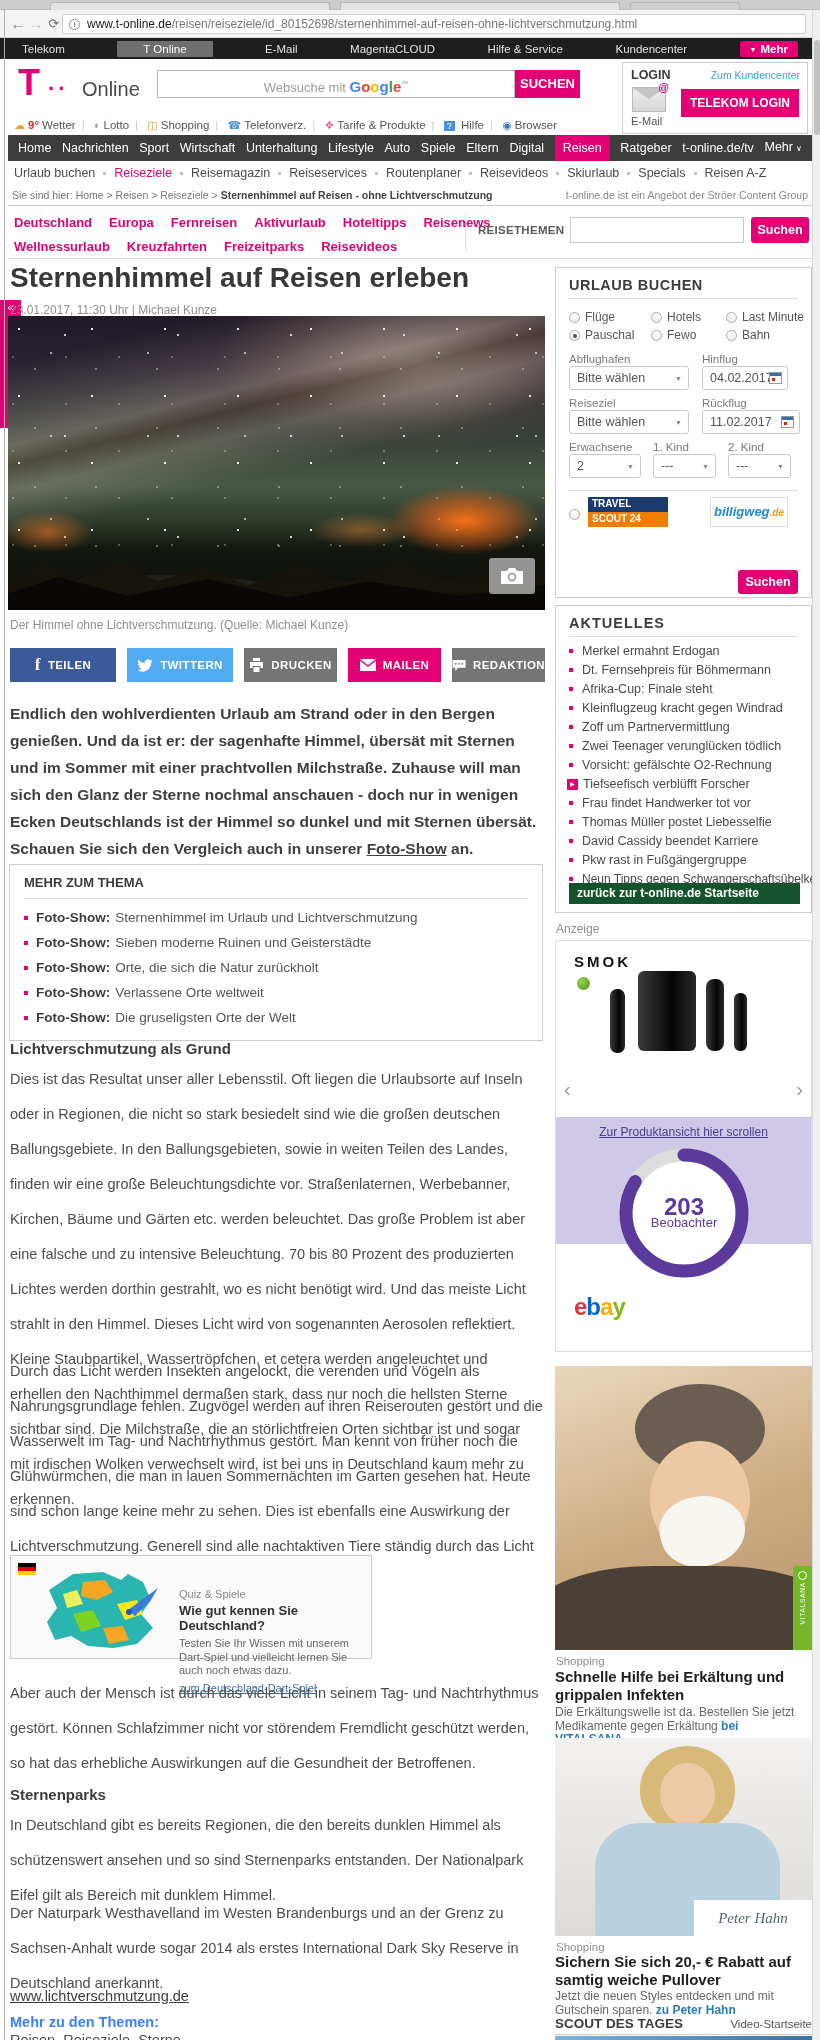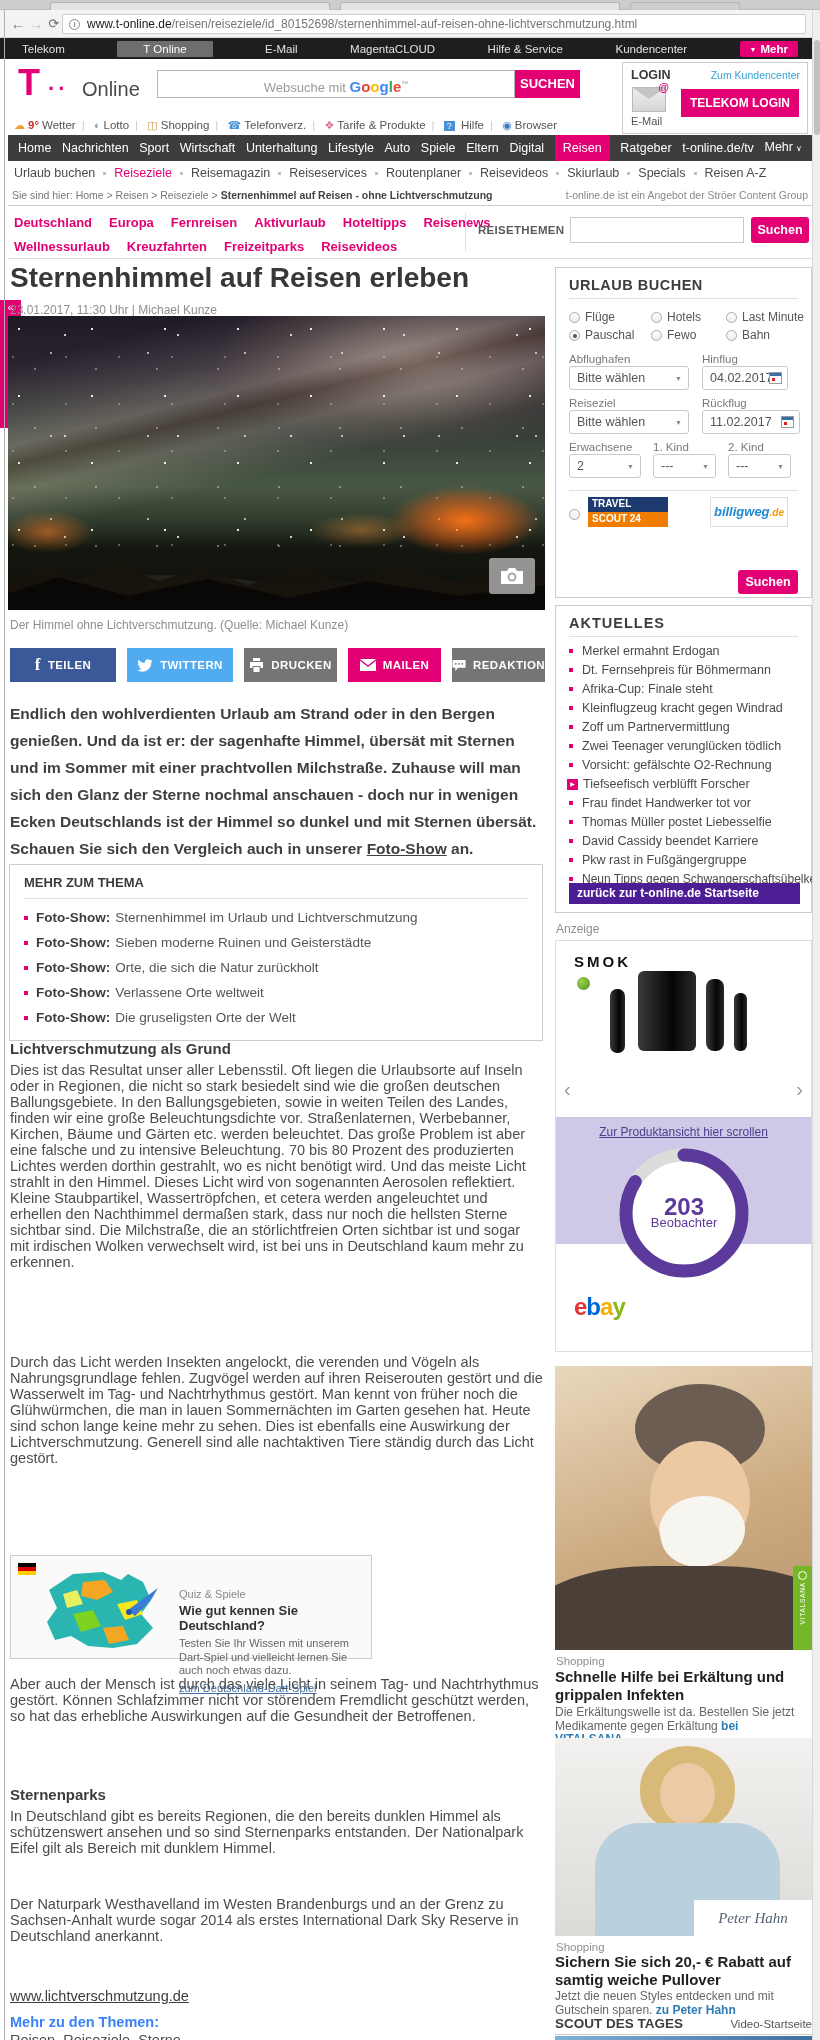--- a/index.html
+++ b/index.html
@@ -113,21 +113,21 @@
 
   
   .lead { left:10px; top:700px; width:533px; font-size:15.5px; font-weight:bold; line-height:27px; color:#3f3f3f; }
   .lead a { color:#3f3f3f; }
   .morebox { left:9px; top:864px; width:534px; border:1px solid #ccc; padding:10px 14px 10px 14px; }
   .morebox .mb-title { font-size:13px; font-weight:bold; color:#3c3c3c; padding-bottom:8px; border-bottom:1px solid #e0e0e0; }
   .mb-item { display:flex; align-items:center; height:25px; font-size:13.5px; color:#555; white-space:nowrap; }
   .mb-item .bullet { width:4px; height:4px; background:#e20074; margin-right:8px; flex:none; }
   .mb-item b { color:#3c3c3c; margin-right:5px; }
   .h3 { font-size:15px; font-weight:bold; color:#3c3c3c; }
-  .para { width:533px; font-size:14.5px; line-height:16px; color:#4d4d4d; }
+  .para { width:533px; font-size:14.5px; line-height:35px; color:#4d4d4d; }
 
   
   .quizbox { left:10px; top:1555px; width:362px; height:104px; border:1px solid #ccc; background:#fafafa; }
   .gflag { position:absolute; left:7px; top:7px; width:18px; height:12px; }
   .gflag div { height:4px; } .gf1{background:#000}.gf2{background:#d00}.gf3{background:#ffce00}
   .qmap { position:absolute; left:22px; top:14px; }
   .qtext { position:absolute; left:168px; top:8px; width:188px; }
   .q-kicker { font-size:11px; color:#8a8a8a;margin-top:24px; }
   .q-title { font-size:13px; font-weight:bold; color:#333; margin-top:3px; }
   .q-body { font-size:11px; line-height:13.5px; color:#666; margin-top:4px; }
@@ -157,21 +157,21 @@
   .ts24 .b { background:#f07d00; padding:1px 4px; height:15px; }
   .bwg { position:absolute; width:78px; height:30px; border:1px solid #ddd; background:#fff; text-align:center; line-height:28px; font-size:13px; font-weight:bold; font-style:italic; }
   .bwg .b1 { color:#2289d4; } .bwg .b2 { color:#f59a00; font-size:10px; }
   .pink-btn { position:absolute; background:#e20074; border-radius:3px; color:#fff; font-weight:bold; font-size:12.5px; text-align:center; }
 
   
   .aktuelles { left:555px; top:605px; width:257px; height:308px; }
   .ak-item { position:absolute; left:13px; font-size:12.5px; color:#4a4a4a; white-space:nowrap; display:flex; align-items:center; }
   .ak-item .bullet { width:4px; height:4px; background:#e20074; margin-right:9px; flex:none; }
   .ak-item .play { width:11px; height:11px; background:#e20074; color:#fff; font-size:6px; line-height:11px; text-align:center; margin-right:5px; flex:none; }
-  .back-btn { position:absolute; left:13px; top:277px; width:231px; height:21px; background:#4c1d95; color:#fff; font-size:12px; font-weight:bold; line-height:21px; padding-left:8px; }
+  .back-btn { position:absolute; left:13px; top:277px; width:231px; height:21px; background:#14532d; color:#fff; font-size:12px; font-weight:bold; line-height:21px; padding-left:8px; }
 
   
   .anzeige { left:556px; top:922px; font-size:12px; color:#8f8f8f; }
   .ebaybox { left:555px; top:940px; width:257px; height:412px; border:1px solid #ddd; background:#fff; }
   .smok { position:absolute; left:18px; top:12px; font-size:15px; font-weight:bold; letter-spacing:3px; color:#111; }
   .leaf { position:absolute; left:21px; top:36px; width:13px; height:13px; border-radius:50%; background:radial-gradient(circle at 35% 35%, #9bd34a, #4e8d1d); }
   .vape { position:absolute; background:linear-gradient(90deg,#3a3a3a,#050505 60%,#2a2a2a); }
   .ebarrow { position:absolute; top:138px; font-size:20px; color:#9a9a9a; line-height:20px; }
   .lavender { position:absolute; left:0; top:176px; width:255px; height:127px; background:#cfc9e7; }
   .scroll-link { position:absolute; left:0; top:184px; width:255px; text-align:center; font-size:12px; color:#4a3f8f; text-decoration:underline; }

